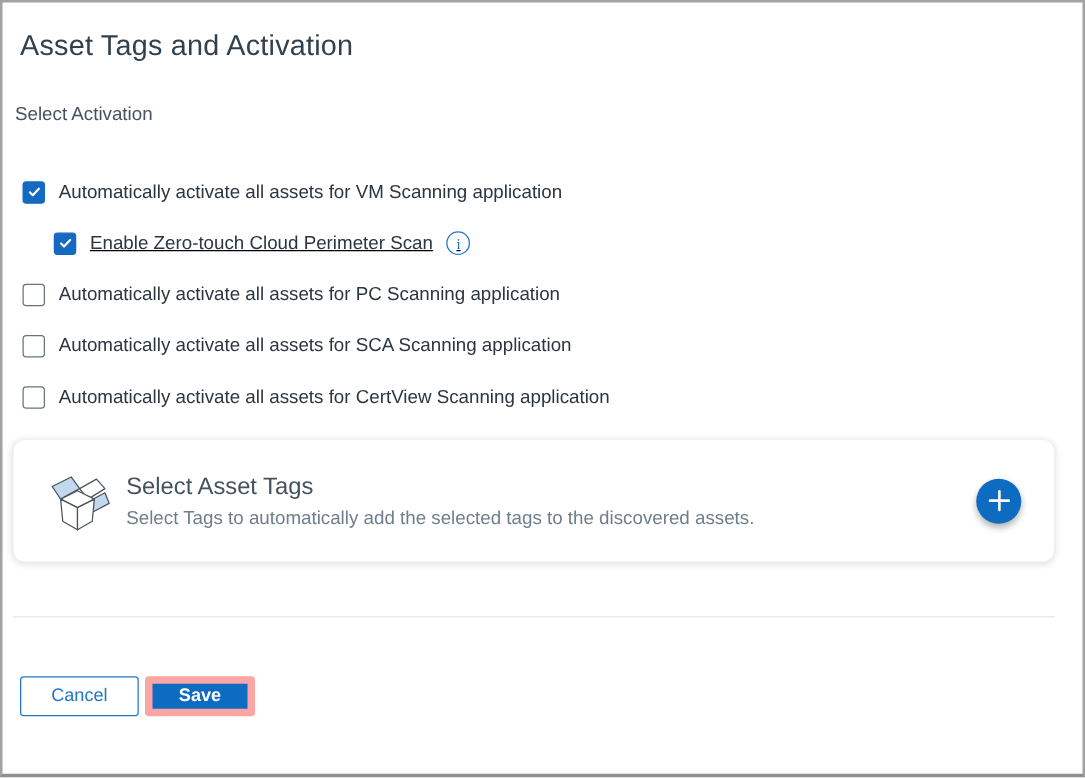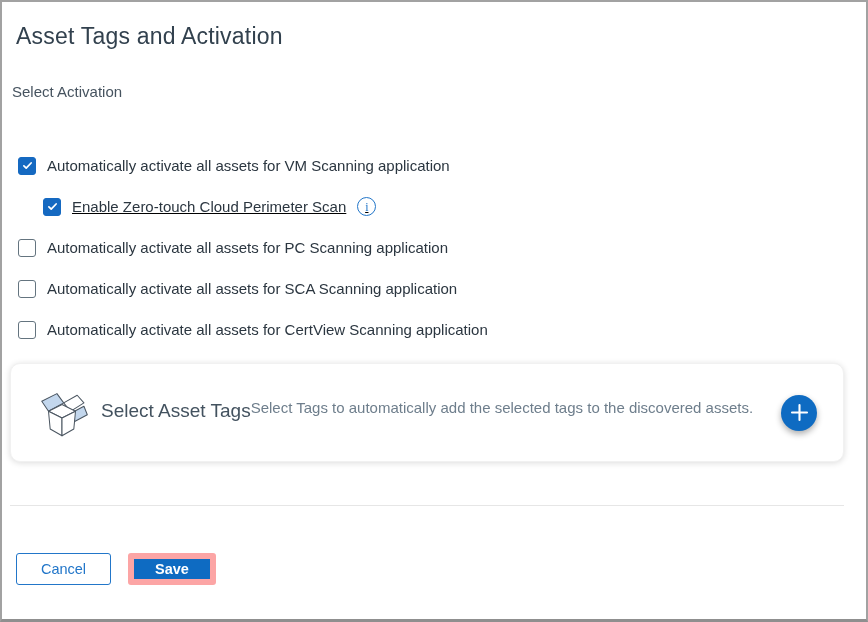--- a/index.html
+++ b/index.html
@@ -26,21 +26,21 @@
     font-size:15px;
     color:#6e7e8c;
     line-height:18px;
   }
   .section-label{
     margin:33px 0 0 0;
     font-size:15px;
     color:#46535f;
     line-height:18px;
   }
-  .options{margin-top:55px;}
+  .options{margin-top:43px;}
   .option-row{
     display:flex;
     align-items:center;
     margin:0 0 22px 6px;
     height:19px;
   }
   .option-row.indent{margin-left:31px;text-decoration:underline;}
   .checkbox{
     box-sizing:border-box;
     width:18px;height:18px;
@@ -86,21 +86,21 @@
     height:99px;
     background:#fff;
     border:1px solid #f1f1f1;
     border-radius:10px;
     box-shadow:0 1px 6px rgba(0,0,0,.14);
     display:flex;
     align-items:center;
     padding:0 26px 0 24px;
   }
   .box-icon{flex:0 0 auto;margin-right:12px;display:inline-flex;}
-  .card-text{display:flex;flex-direction:row;}
+  .card-text{display:flex;flex-direction:column;}
   .card-title{
     font-size:19px;
     color:#43525f;
     line-height:23px;
     margin-bottom:5px;
   }
   .card-desc{
     font-size:15px;
     color:#6e7e8c;
     line-height:18px;
@@ -121,21 +121,21 @@
   .divider{
     margin:43px 0 0 -2px;
     width:834px;
     border:none;
     border-top:1px solid #e6e6e6;
     height:0;
   }
   .footer{
     margin:47px 0 0 4px;
     display:flex;
-    gap:17px;
+    gap:5px;
   }
   .btn{
     box-sizing:border-box;
     height:32px;
     border-radius:3px;
     font-family:"Liberation Sans","DejaVu Sans",sans-serif;
     font-size:14.5px;
     cursor:pointer;
   }
   .btn-cancel{

